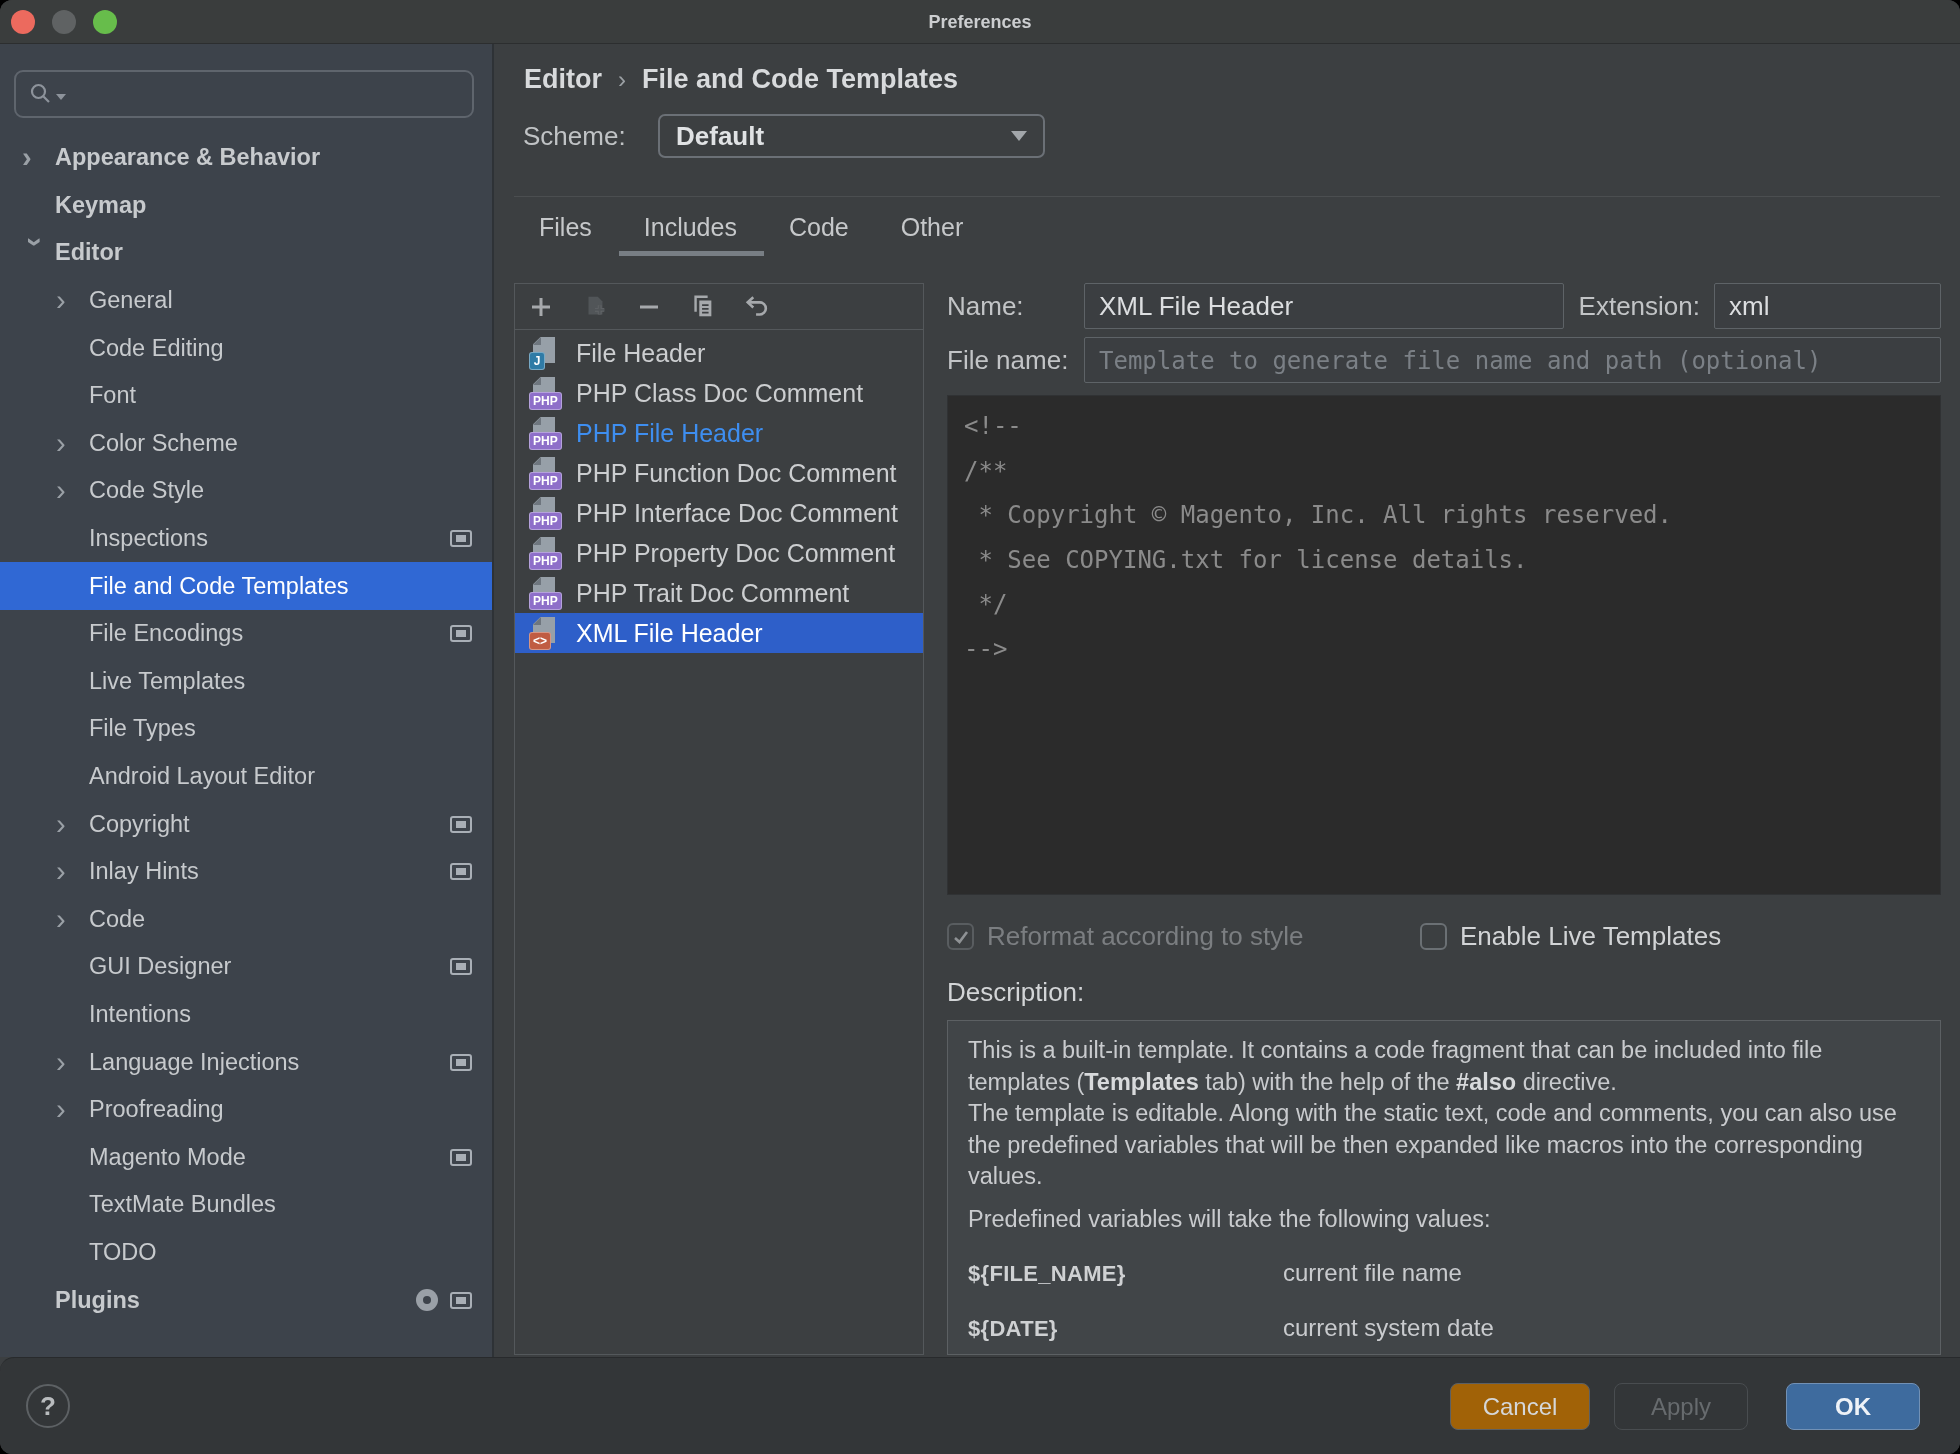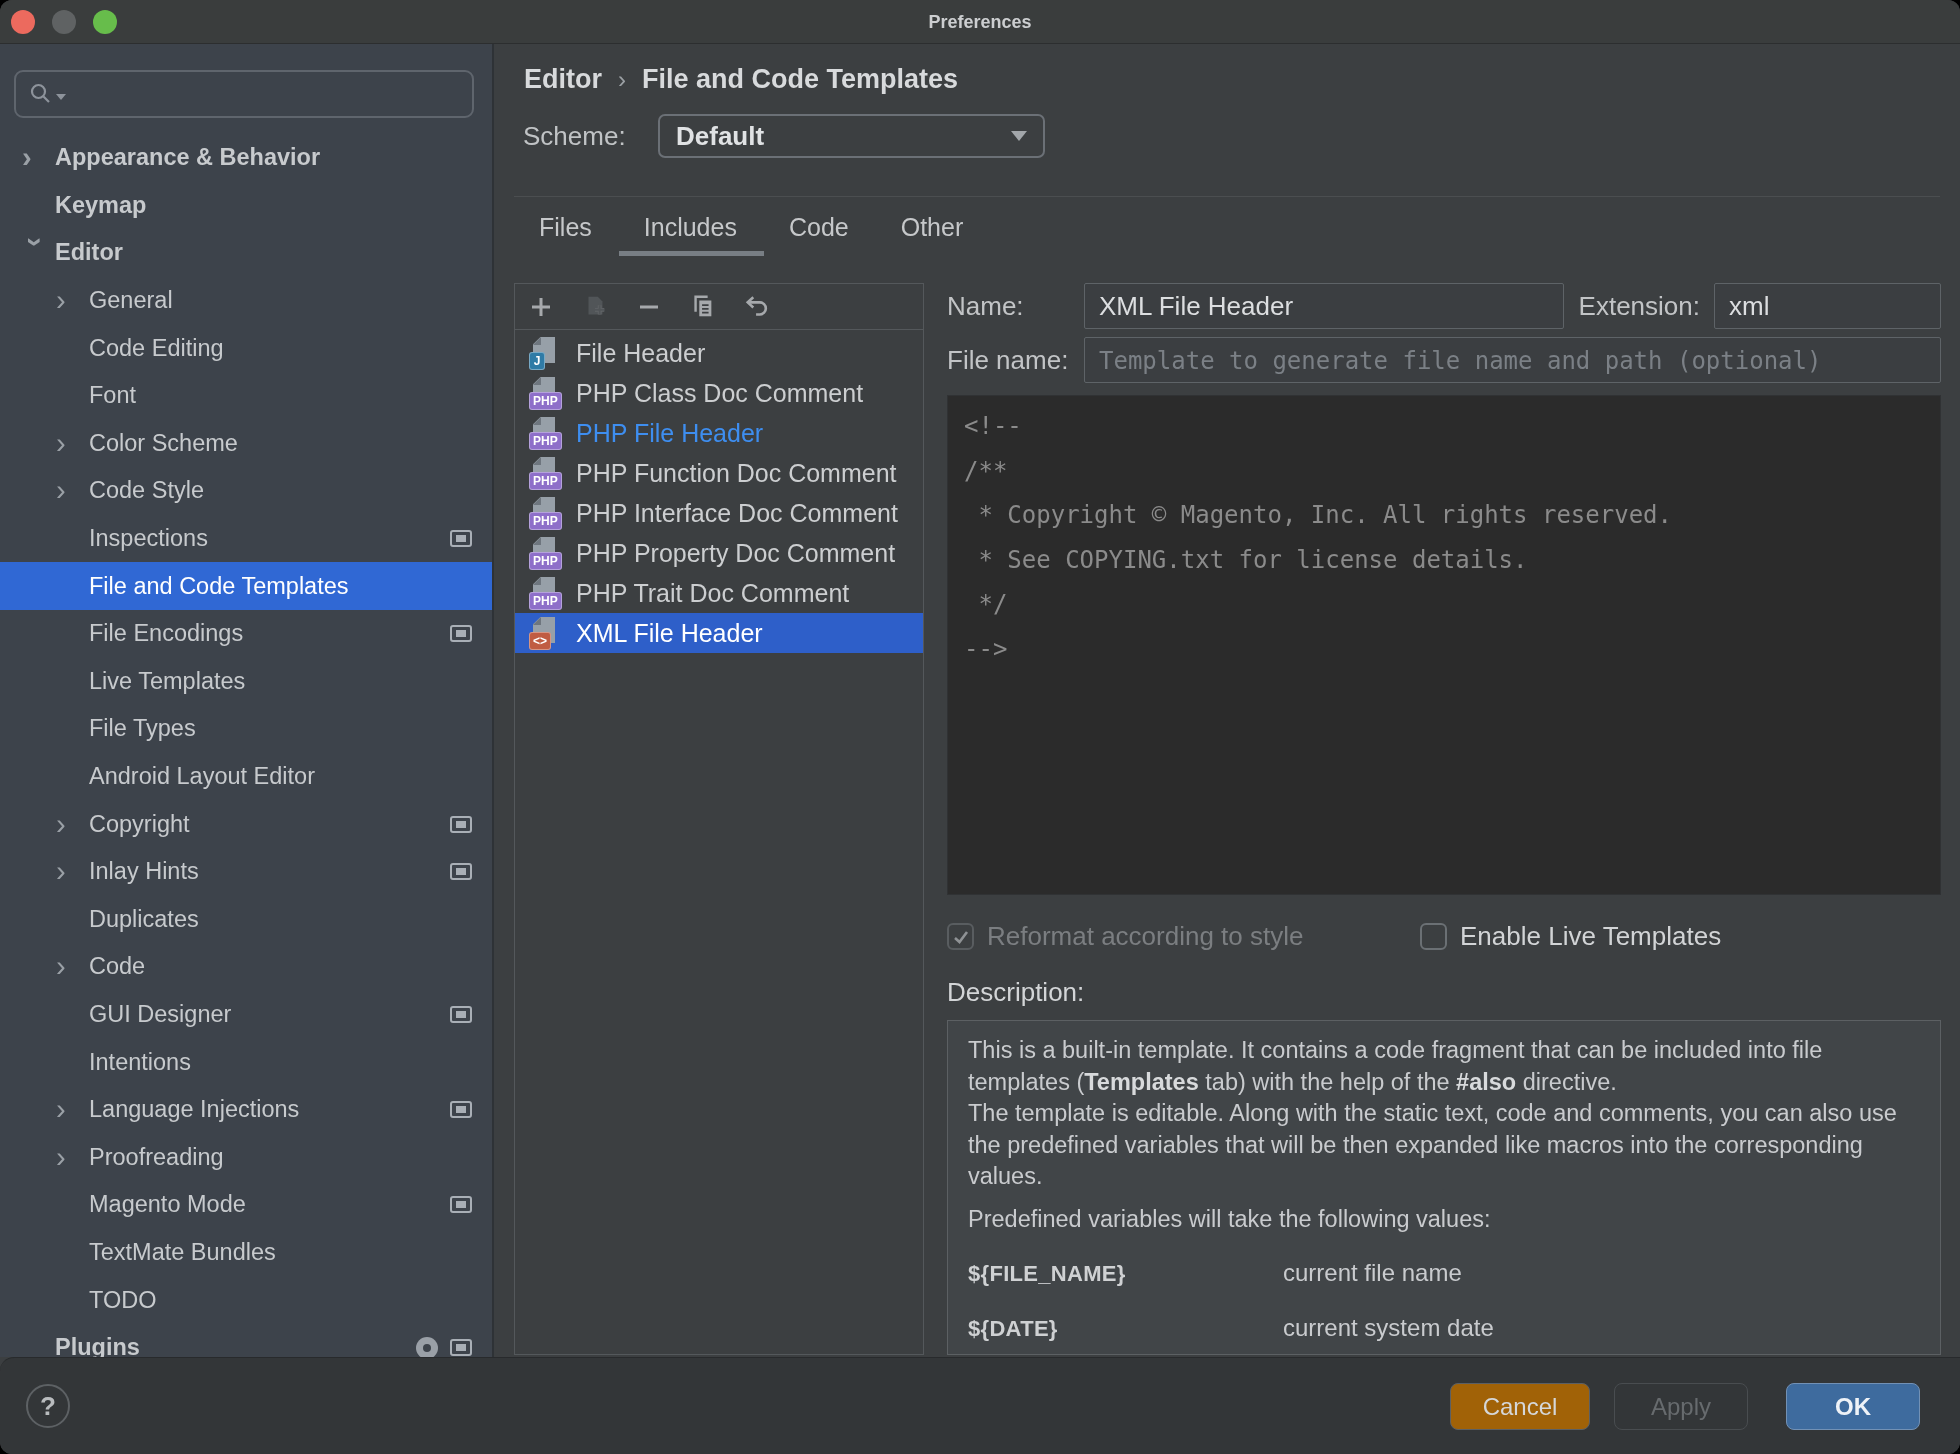--- a/index.html
+++ b/index.html
@@ -225,25 +225,20 @@
           </div>
           <div class="tree-row lvl2">
             <span class="chev">›</span>
             <span>Inlay Hints</span>
             <span class="tree-fill"></span>
             <span class="monitor">
               <i></i>
             </span>
           </div>
           <div class="tree-row lvl2">
-            <span class="chev none">›</span>
-            <span>Duplicates</span>
-            <span class="tree-fill"></span>
-          </div>
-          <div class="tree-row lvl2">
             <span class="chev">›</span>
             <span>Code</span>
             <span class="tree-fill"></span>
           </div>
           <div class="tree-row lvl2">
             <span class="chev none">›</span>
             <span>GUI Designer</span>
             <span class="tree-fill"></span>
             <span class="monitor">
               <i></i>

